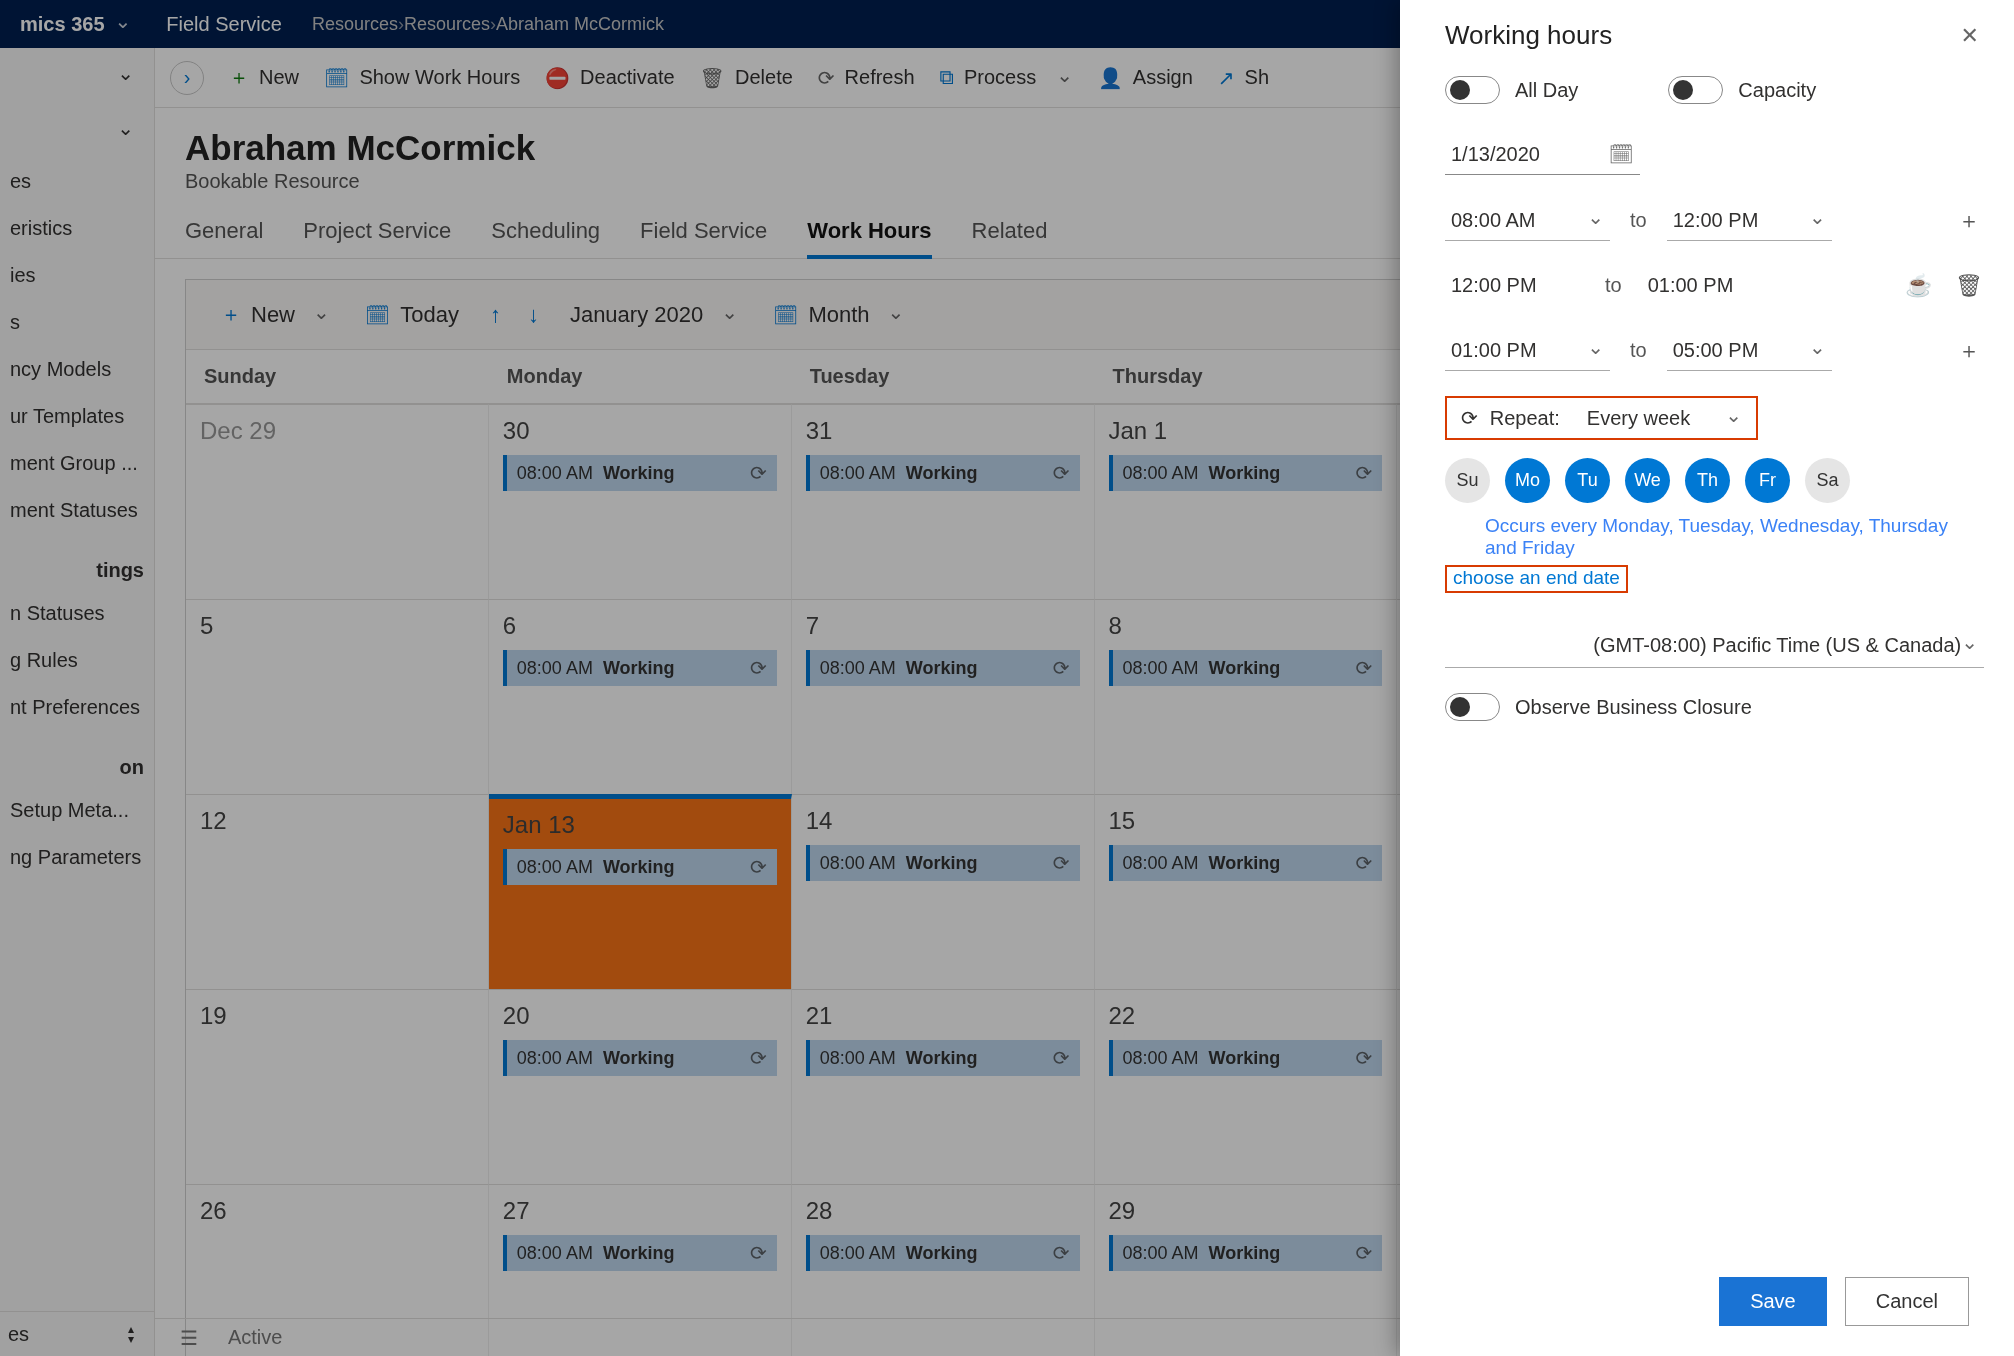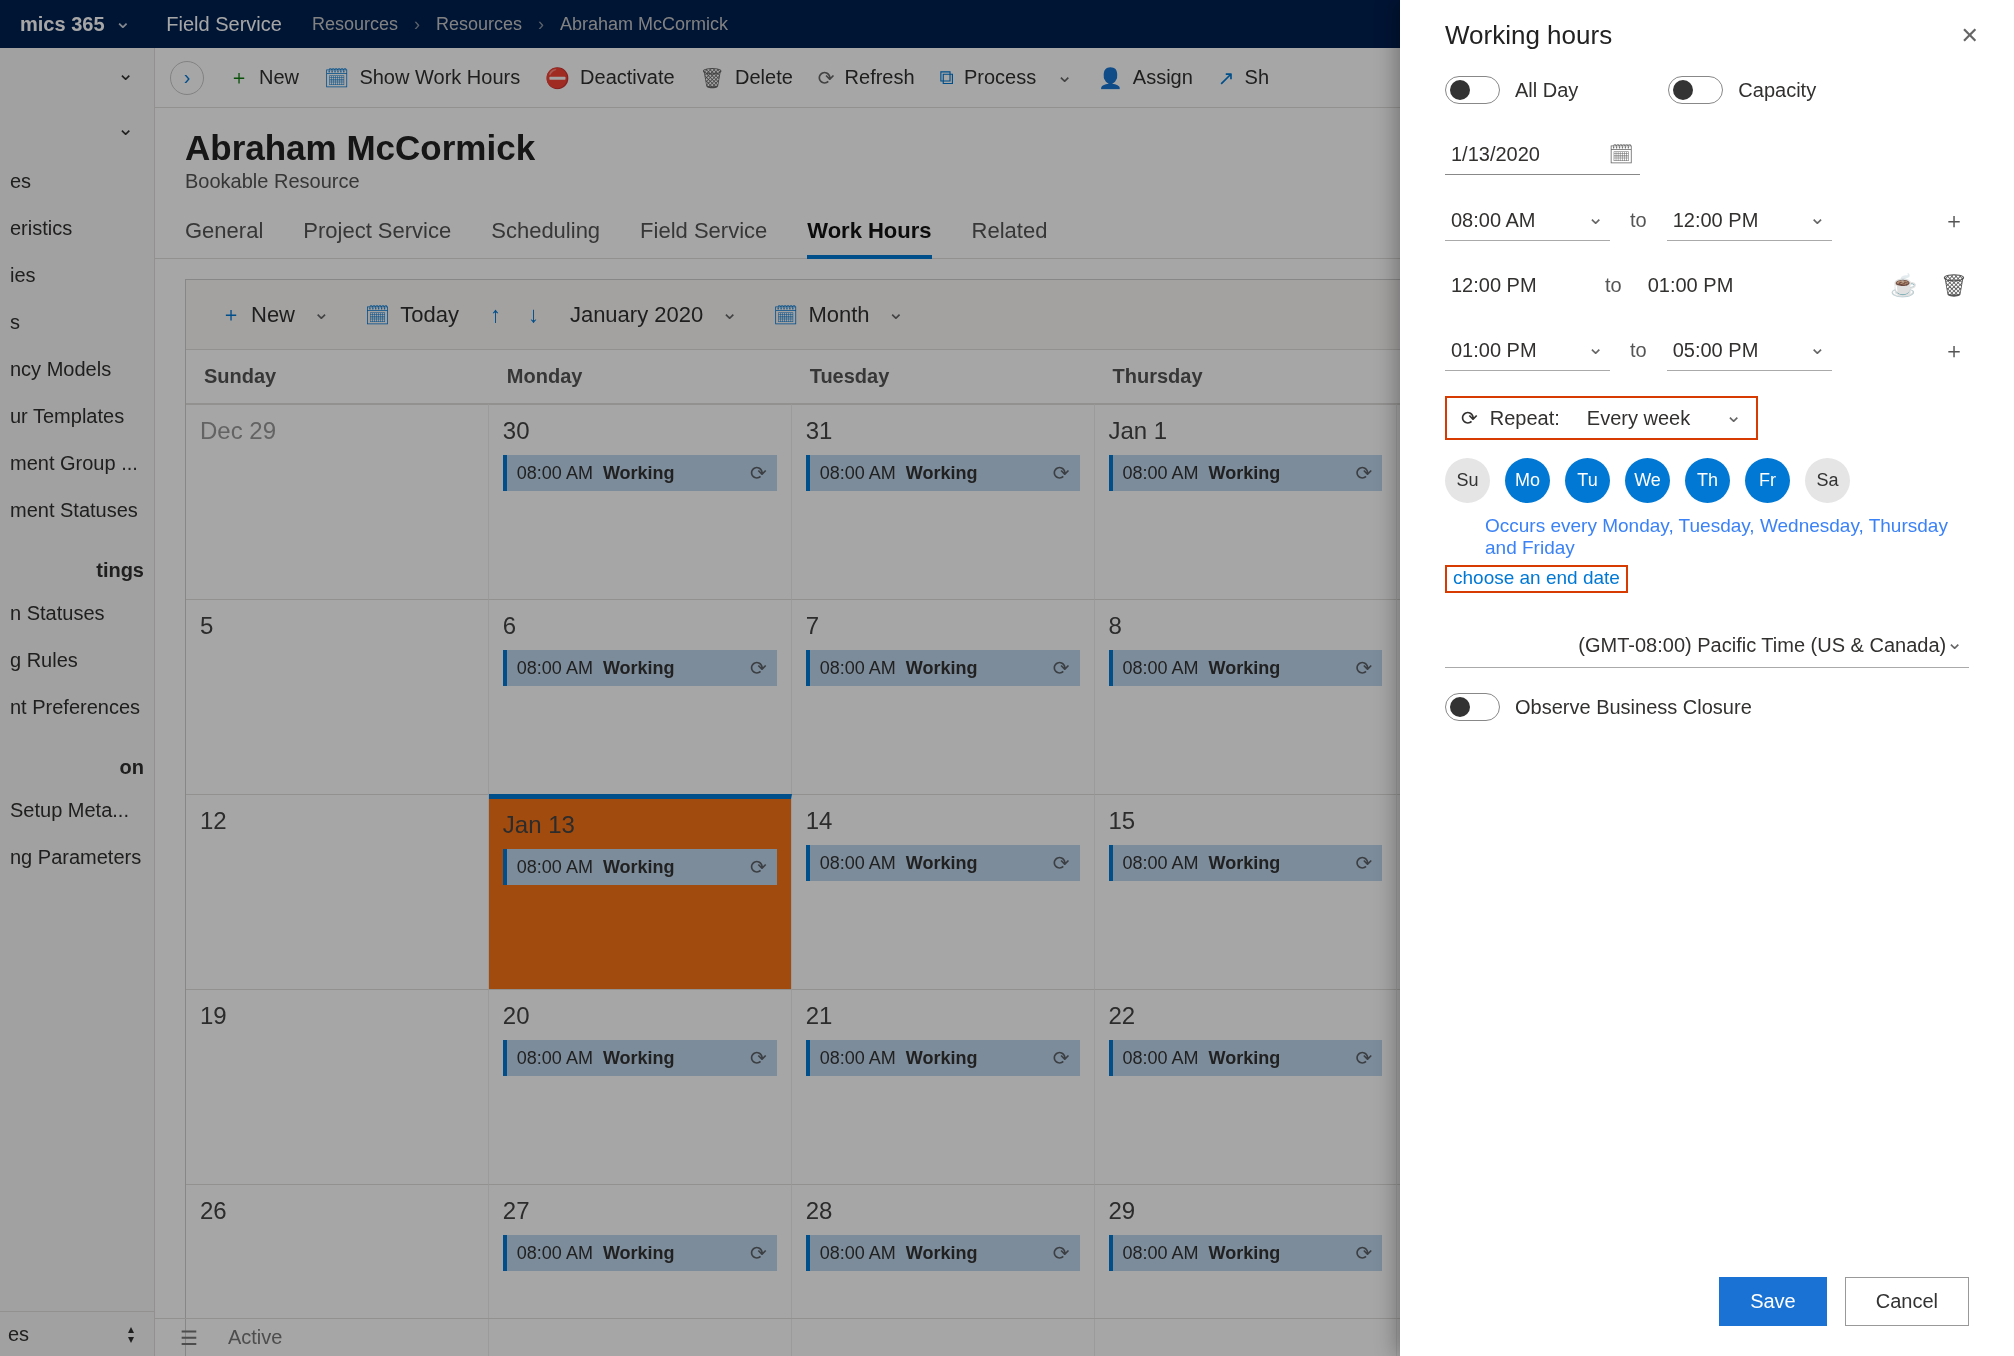--- a/index.html
+++ b/index.html
@@ -3,21 +3,21 @@
 <meta charset="utf-8">
 <style>
 * { box-sizing: border-box; margin: 0; padding: 0; font-family: "Segoe UI", Arial, sans-serif; }
 body { width: 2014px; height: 1356px; overflow: hidden; background: #fff; position: relative; font-size: 20px; color: #323130; }
 
 
 .topnav { height: 48px; background: #002050; color: #fff; display: flex; align-items: center; padding: 0 20px; font-size: 20px; }
 .topnav .brand { font-weight: 600; }
 .topnav .chev { margin: 0 10px; opacity: .8; }
 .topnav .module { margin-left: 25px; }
-.breadcrumb { margin-left: 30px; color: #c7c7c7; font-size: 18px; display: flex; align-items: center; gap: 16px; }
+.breadcrumb { margin-left: 30px; color: #c7c7c7; font-size: 18px; display: flex; align-items: center; gap: 0; }
 .breadcrumb .sep { opacity: .7; }
 
 
 .leftrail { position: absolute; left: 0; top: 48px; width: 155px; bottom: 0; border-right: 1px solid #e1dfdd; background: #f7f7f7; overflow: hidden; }
 .leftrail .dd { height: 55px; display: flex; align-items: center; justify-content: flex-end; padding-right: 20px; }
 .leftrail .items { padding-top: 0; }
 .leftrail .item { padding: 12px 10px; font-size: 20px; color: #323130; white-space: nowrap; overflow: hidden; }
 .leftrail .heading { font-weight: 600; padding: 25px 10px 8px 0; text-align: right; overflow: hidden; }
 .leftrail .footer { position: absolute; bottom: 0; left: 0; right: 0; height: 45px; display: flex; align-items: center; justify-content: flex-end; padding-right: 20px; border-top: 1px solid #e1dfdd; }
 .leftrail .chev-stack { display:flex; flex-direction: column; font-size: 12px; line-height: 10px; }
@@ -69,21 +69,21 @@
 .statusrow { position:absolute; left:155px; bottom:0; right:0; height:38px; border-top:1px solid #e1dfdd; display:flex; align-items:center; gap:30px; padding-left:25px; color:#777; }
 
 
 .overlay { position:absolute; inset:0; background: rgba(0,0,0,0.35); pointer-events:none; }
 
 
 .panel { position:absolute; top:0; right:0; bottom:0; width:614px; background:#fff; box-shadow:-4px 0 20px rgba(0,0,0,0.3); z-index:50; display:flex; flex-direction:column; }
 .panel .phead { display:flex; align-items:center; justify-content:space-between; padding: 20px 35px 0 45px; }
 .panel h2 { font-size: 26px; font-weight: 400; color:#222; }
 .panel .close { font-size:22px; color:#666; }
-.panel .pbody { padding: 25px 45px 0 45px; flex: 1; overflow: auto; }
+.panel .pbody { padding: 25px 30px 0 45px; flex: 1; overflow: auto; }
 .toggles { display:flex; gap:90px; align-items:center; margin-bottom: 30px; }
 .toggle { width:55px; height:28px; border-radius: 14px; border:1px solid #888; position:relative; background:#fff; }
 .toggle .knob { width:20px; height:20px; border-radius:50%; background:#333; position:absolute; top:3px; left:4px; }
 .togpair { display:flex; align-items:center; gap:15px; }
 .dateinput { display:flex; align-items:center; gap:25px; border-bottom:1px solid #888; width: 195px; padding: 8px 6px; margin-bottom:25px; }
 .timerow { display:flex; align-items:center; gap:20px; margin-bottom: 25px; }
 .timesel { border-bottom:1px solid #aaa; padding: 8px 6px; display:flex; align-items:center; gap:28px; width: 165px; justify-content: space-between; }
 .timeplain { padding: 8px 6px; width: 140px; }
 .torow { color:#555; }
 .rowicon { width: 30px; text-align:center; color:#555; font-size: 22px; }

